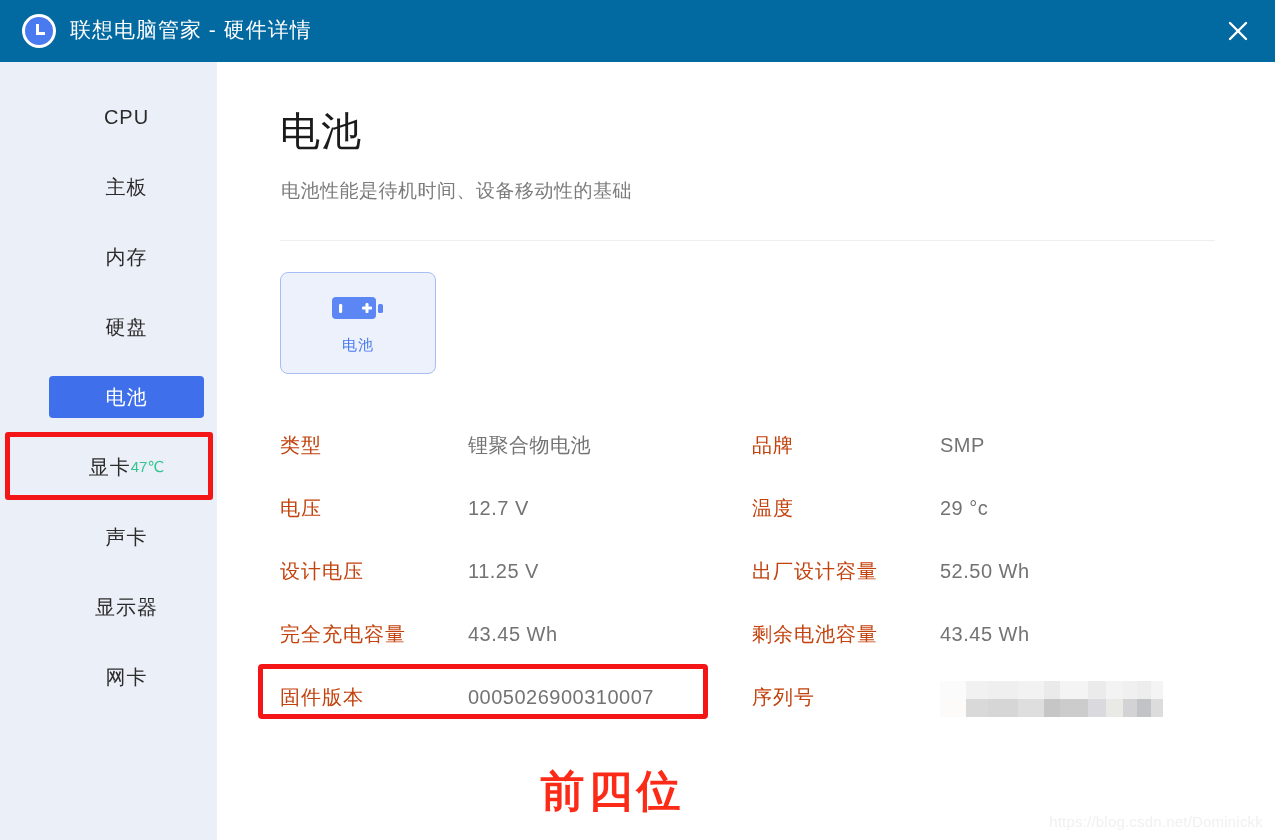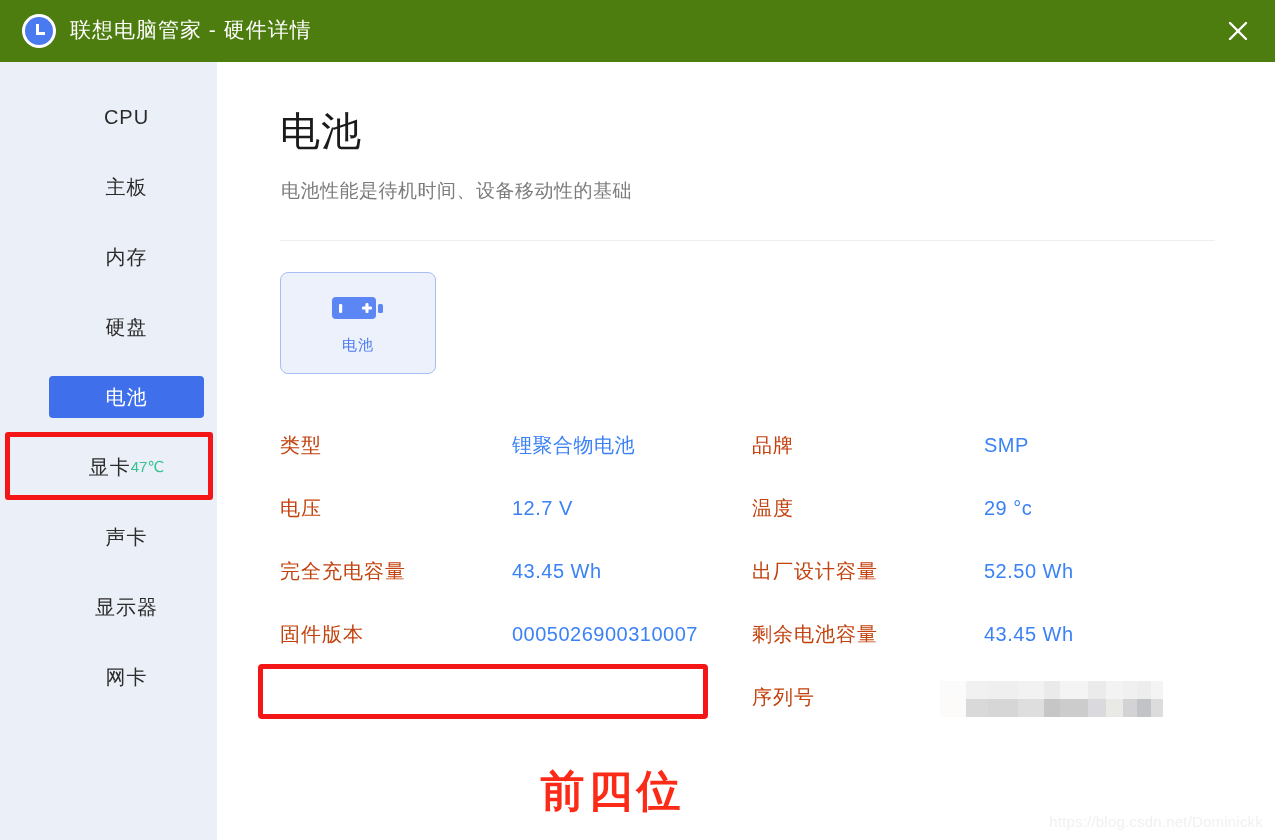--- a/index.html
+++ b/index.html
@@ -12,21 +12,21 @@
   #app {
     position: relative;
     width: 1275px; height: 840px;
     background: #ffffff;
   }
 
   
   .titlebar {
     position: absolute; left: 0; top: 0;
     width: 1275px; height: 62px;
-    background: #4d7c0f;
+    background: #0369a1;
     display: flex; align-items: center;
   }
   .logo {
     position: absolute; left: 22px; top: 14px;
     width: 34px; height: 34px;
     border-radius: 50%;
     background: #ffffff;
     display: flex; align-items: center; justify-content: center;
   }
   .logo svg { display: block; }
@@ -142,24 +142,23 @@
   }
   .spec-label {
     width: 188px;
     font-size: 20px;
     color: #c2410c;
     letter-spacing: 1px;
     white-space: nowrap;
   }
   .spec-value {
     font-size: 20px;
-    color: #3b82f6;
+    color: #737373;
     letter-spacing: 0.5px;
     white-space: nowrap;
-    margin-left: 44px;
   }
   
   .mosaic {
     position: relative;
     width: 223px; height: 36px;
     margin-top: 2px;
     overflow: hidden;
     border-radius: 1px;
   }
   .mosaic .mrow { display: flex; height: 18px; }
@@ -286,20 +285,24 @@
     <div class="specs">
 
       <div class="spec-col left">
         <div class="spec-row">
           <span class="spec-label">类型</span>
           <span class="spec-value">锂聚合物电池</span>
         </div>
         <div class="spec-row">
           <span class="spec-label">电压</span>
           <span class="spec-value">12.7 V</span>
+        </div>
+        <div class="spec-row">
+          <span class="spec-label">设计电压</span>
+          <span class="spec-value">11.25 V</span>
         </div>
         <div class="spec-row">
           <span class="spec-label">完全充电容量</span>
           <span class="spec-value">43.45 Wh</span>
         </div>
         <div class="spec-row">
           <span class="spec-label">固件版本</span>
           <span class="spec-value">0005026900310007</span>
         </div>
       </div>

